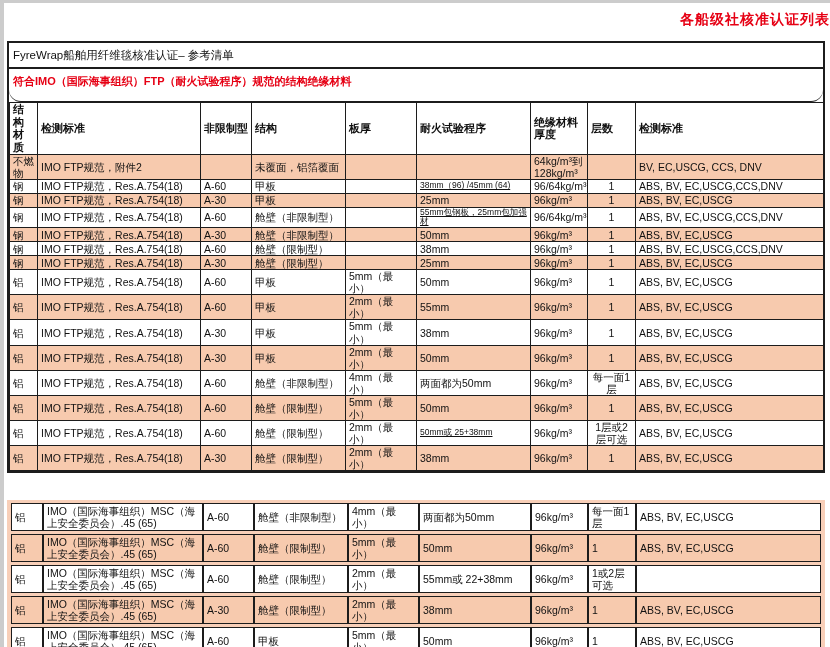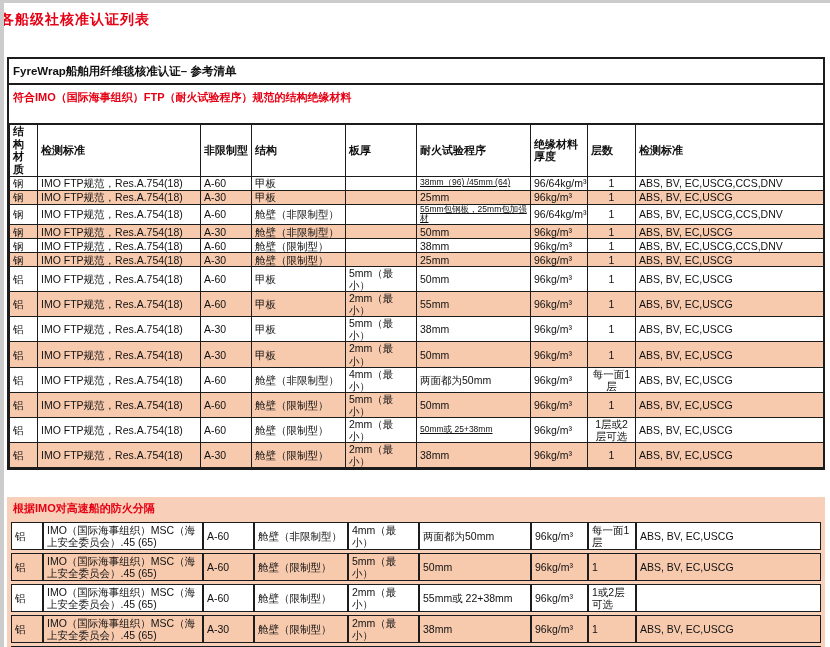--- a/index.html
+++ b/index.html
@@ -4,32 +4,32 @@
 <style>
   html,body{margin:0;padding:0;}
   body{
     width:830px;height:647px;overflow:hidden;background:#ffffff;
     font-family:"Liberation Sans","DejaVu Sans",sans-serif;color:#111;
     position:relative;
   }
   .edge-left{position:absolute;left:0;top:0;width:4px;height:647px;background:#cccccc;}
   .edge-top{position:absolute;left:0;top:0;width:830px;height:3px;background:#cccccc;}
   .doc-title{
-    margin:11px 0 28px 0;text-align:left;
+    margin:11px 0 12px 0;text-align:right;
     font-size:14px;font-weight:bold;color:#e60014;letter-spacing:1px;
   }
   .content{margin-left:7px;width:818px;}
   .tblock{border:2px solid #1c1c1c;}
   .subtitle{
-    font-size:11.5px;font-weight:bold;padding:5px 4px 4px 4px;
+    font-size:11.5px;font-weight:normal;padding:5px 4px 4px 4px;
     border-bottom:2px solid #1c1c1c;color:#111;
   }
   .sec1-heading{
     font-size:11px;font-weight:bold;color:#e60014;
-    padding:5px 4px 18px 4px;border-bottom:1px solid #1c1c1c;
+    padding:5px 4px 12px 4px;border-bottom:1px solid #1c1c1c;border-radius:12px;
   }
   table.grid{border-collapse:collapse;width:100%;table-layout:fixed;}
   .grid th,.grid td{
     border:1px solid #1c1c1c;padding:0 3px;vertical-align:middle;
     font-size:10.5px;line-height:1.15;overflow:hidden;text-align:left;
   }
   .grid th{font-weight:bold;font-size:11px;height:26px;background:#fff;margin-top:24px;}
   .grid td{height:13px;}
   .grid tr.pink td{background:#f7caae;}
   .grid td:nth-child(8){text-align:center;}
@@ -83,20 +83,31 @@
           <th>非限制型</th>
           <th>结构</th>
           <th>板厚</th>
           <th>耐火试验程序</th>
           <th>绝缘材料厚度</th>
           <th>层数</th>
           <th>检测标准</th>
         </tr>
       </thead>
       <tbody>
+          <tr class="pink">
+            <td>不燃物</td>
+            <td>IMO FTP规范，附件2</td>
+            <td></td>
+            <td>未覆面，铝箔覆面</td>
+            <td></td>
+            <td></td>
+            <td>64kg/m³到128kg/m³</td>
+            <td></td>
+            <td>BV, EC,USCG, CCS, DNV</td>
+          </tr>
           <tr class="white">
             <td>钢</td>
             <td>IMO FTP规范，Res.A.754(18)</td>
             <td>A-60</td>
             <td>甲板</td>
             <td></td>
             <td class="small">38mm（96) /45mm (64)</td>
             <td>96/64kg/m³</td>
             <td>1</td>
             <td>ABS, BV, EC,USCG,CCS,DNV</td>
@@ -244,21 +255,20 @@
             <td>1</td>
             <td>ABS, BV, EC,USCG</td>
           </tr>
         </tbody>
     </table>
   </div>
 
   <div class="gap-row"></div>
 
   <div class="sec2">
-    <div class="sec2-heading">根据IMO对高速船的防火分隔</div>
     <table class="grid2">
       <colgroup>
         <col style="width:32px">
           <col style="width:160px">
           <col style="width:51px">
         <col style="width:94px">
           <col style="width:71px">
           <col style="width:112px">
         <col style="width:57px">
           <col style="width:48px">

